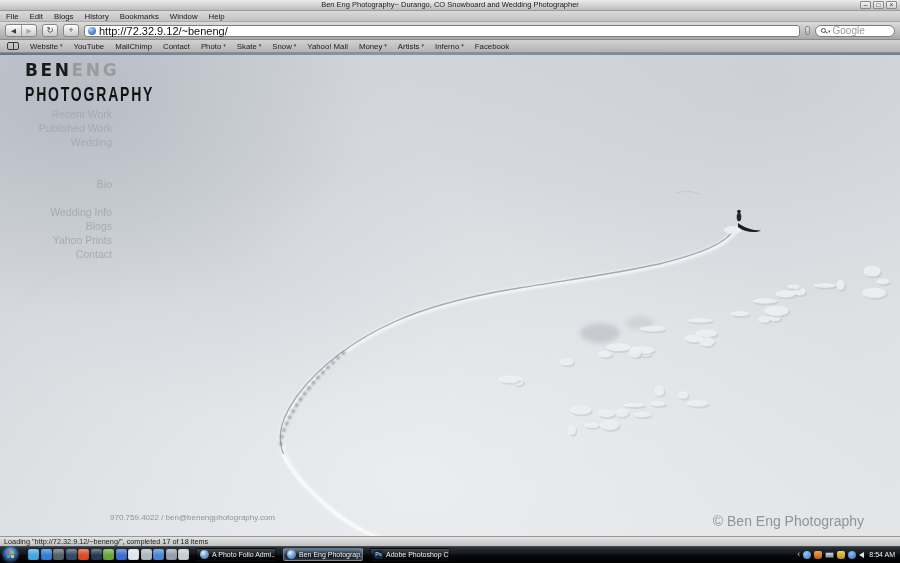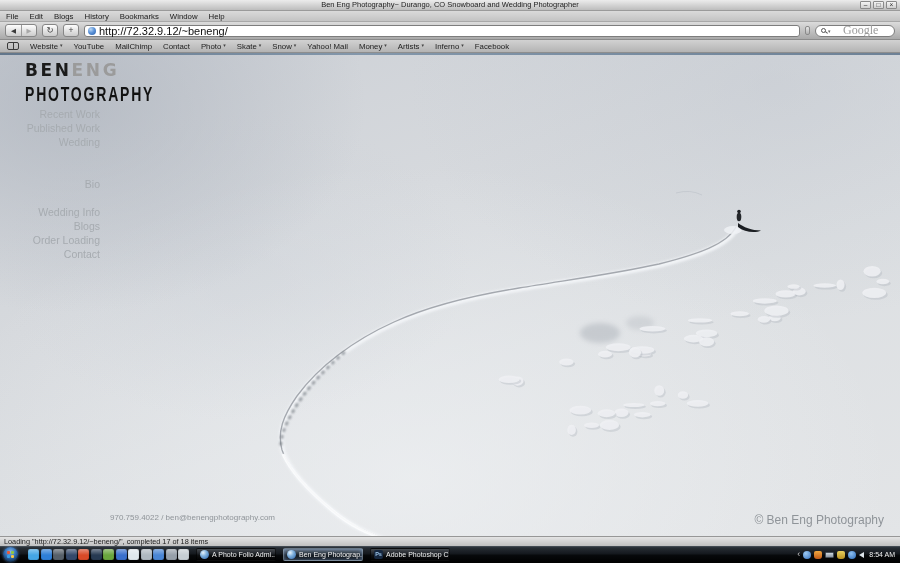--- a/index.html
+++ b/index.html
@@ -31,22 +31,22 @@
   .urlfield input { border:none; outline:none; width:100%; font-size:11px; color:#101010;
     font-family:"Liberation Sans",sans-serif; background:transparent; }
   .field-splitter { width:5px; height:9px; background:linear-gradient(#e8e8e8,#b0b0b0);
     border:1px solid #8a8a8a; border-radius:2px; }
   .searchfield { width:80px; height:12px; background:#fff; border:1px solid #7d7d7d; border-radius:7px;
     display:flex; align-items:center; gap:2px; padding:0 5px; }
   .mag-icon { width:5px; height:5px; border:1px solid #555; border-radius:50%; position:relative; flex:0 0 auto; }
   .mag-icon::after { content:""; position:absolute; width:3px; height:1px; background:#555;
     right:-2.5px; bottom:-1px; transform:rotate(40deg); }
   .search-dd { font-size:5px; color:#666; }
-  .searchfield input { border:none; outline:none; width:100%; font-size:12px; color:#333;
-    font-family:Liberation Serif, serif; background:transparent;text-align:center; }
+  .searchfield input { border:none; outline:none; width:100%; font-size:10px; color:#333;
+    font-family:Liberation Sans, sans-serif; background:transparent; }
   .searchfield input::placeholder { color:#9a9a9a; }
 
   .bookmarksbar { height:13px; background:linear-gradient(#d2d2d2,#b4b4b4); border-bottom:1px solid #8e8e8e;
     display:flex; align-items:center; gap:11px; padding:0 7px; font-size:7.8px; color:#1c1c1c; }
   .book-icon { width:12px; height:8px; border:1px solid #3a3a3a; border-radius:2px; position:relative; flex:0 0 auto; }
   .book-icon::after { content:""; position:absolute; left:5px; top:0; width:1px; height:6px; background:#3a3a3a; }
   .bm { display:flex; align-items:flex-start; gap:2px; white-space:nowrap; }
   .bm .dd-arrow { font-size:5px; color:#444; }
 
   .page-top-line { height:2px; background:linear-gradient(90deg,#62768b,#8397ab 40%,#6d8196); }
@@ -61,28 +61,28 @@
       linear-gradient(160deg,#cbcfd5 0%, #d6d9dd 35%, #dcdfe2 60%, #e3e5e7 100%); padding-left: 48px; }
   .photo-svg { position:absolute; left:0; top:0; width:900px; height:481px; }
 
   .logo { position:absolute; left:25px; top:5px; }
   .logo-line1 { font-size:17px; font-weight:bold; letter-spacing:2.6px; color:#1b1b1b;
     font-family:"DejaVu Sans", sans-serif; }
   .logo-eng { color:#9b9b9b; }
   .logo-line2 { font-size:14px; font-weight:bold; letter-spacing:1.8px; color:#121212;
     transform:scaleY(1.45); transform-origin:top left; margin-top:2px; }
 
-  .sitenav { position:absolute; left:0; top:52px; width:100px; text-align:right;
+  .sitenav { position:absolute; left:12px; top:52px; width:100px; text-align:right;
     font-size:10.5px; line-height:14px; color:#a6abb0; }
   .sitenav .grp2 { margin-top:28px; }
   .sitenav .grp3 { margin-top:14px;margin-left:12px; }
   .sitenav div { cursor:default; }
 
   .footer-contact { position:absolute; left:110px; top:458px; font-size:8px; color:#8f9499; }
-  .footer-copy   { position:absolute; right:16px; top:458px; font-size:12px; color:#8f9499; }
+  .footer-copy   { position:absolute; right:36px; top:458px; font-size:14px; color:#8f9499; }
 
   .statusbar { height:10px; background:linear-gradient(#e4e4e4,#c0c0c0); border-top:1px solid #979797;
     font-size:7.3px; line-height:9px; color:#222; padding:0 4px; }
 
   
   .taskbar { height:17px; position:relative; display:flex; align-items:center;
     background:linear-gradient(#4d555e 0%, #272d34 10%, #15191e 45%, #07090b 55%, #000 100%); }
   .start-orb { width:15px; height:15px; border-radius:50%; margin-left:3px; position:relative; flex:0 0 auto;
     background:radial-gradient(circle at 50% 32%, #8ab8e8 0%, #2f6db4 45%, #163252 78%, #0a121c 100%);
     box-shadow:0 0 3px rgba(120,180,255,.55); }
@@ -326,21 +326,21 @@
       <div>Recent Work</div>
       <div>Published Work</div>
       <div>Wedding</div>
     </div>
     <div class="grp2">
       <div>Bio</div>
     </div>
     <div class="grp3">
       <div>Wedding Info</div>
       <div>Blogs</div>
-      <div>Order Loading</div>
+      <div>Yahoo Prints</div>
       <div>Contact</div>
     </div>
   </div>
 
   <div class="footer-contact">970.759.4022 / ben@benengphotography.com</div>
   <div class="footer-copy">© Ben Eng Photography</div>
 </div>
 
 <div class="statusbar">
   <span>Loading "http://72.32.9.12/~beneng/", completed 17 of 18 items</span>

